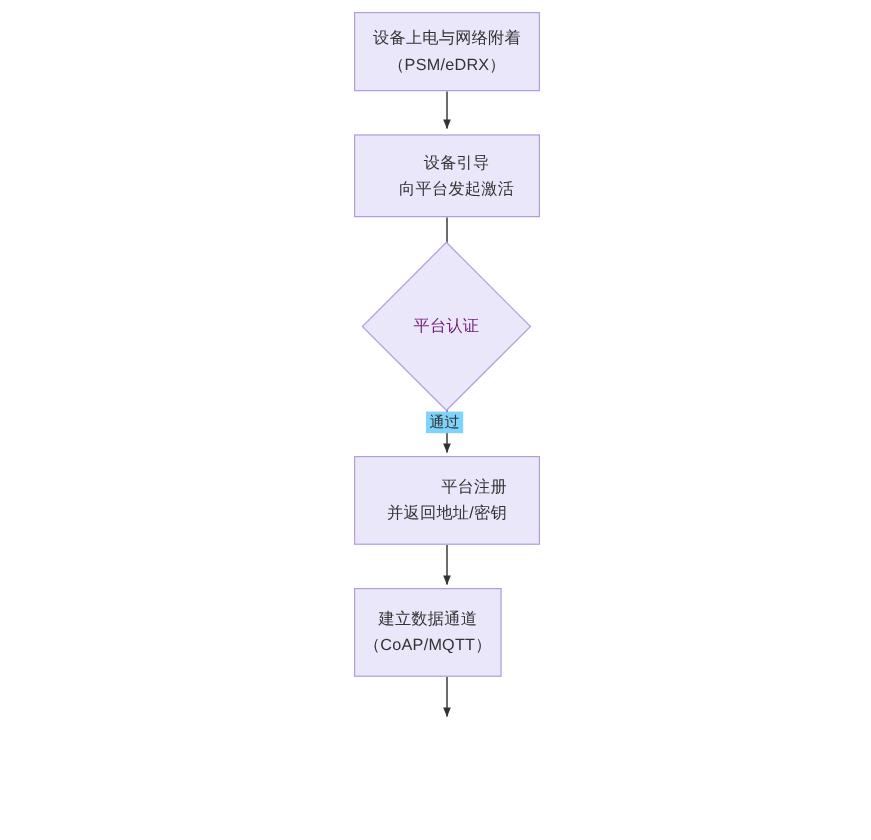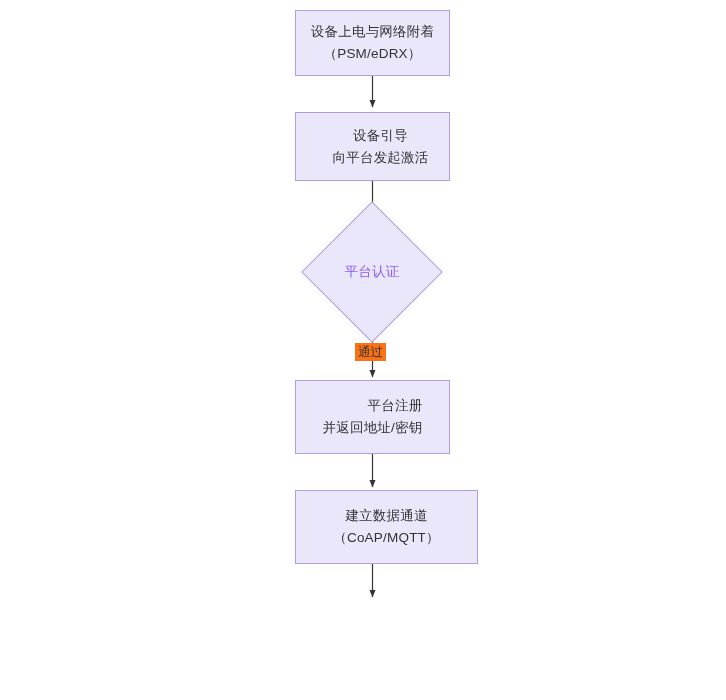--- a/index.html
+++ b/index.html
@@ -73,29 +73,29 @@
     position: absolute;
     left: 0;
     top: 0;
     width: 100px;
     height: 100px;
     display: flex;
     align-items: center;
     justify-content: center;
     font-size: 13.5px;
     line-height: 20px;
-    color: #8b5cf6;
+    color: #701a75;
     text-align: center;
     letter-spacing: 0.2px;
   }
 
   
   .edge-label {
     position: absolute;
-    background: #f97316;
+    background: #7dd3fc;
     font-size: 12.5px;
     line-height: 16px;
     color: #333333;
     padding: 1px 3px;
     text-align: center;
     white-space: nowrap;
   }
 </style>
 </head>
 <body>
@@ -135,19 +135,19 @@
     <div class="decision-text">平台认证</div>
   </div>
 
   <div class="edge-label" style="left:355px; top:343px;">通过</div>
 
   <div class="node" style="left:295px; top:380px; width:155px; height:74px;text-align:right;">
     <div class="node-text">平台注册
 并返回地址/密钥</div>
   </div>
 
-  <div class="node" style="left:295px; top:490px; width:183px; height:74px;">
+  <div class="node" style="left:295px; top:490px; width:123px; height:74px;">
     <div class="node-text">建立数据通道
 （CoAP/MQTT）</div>
   </div>
 
 
 </div>
 
 </body></html>

